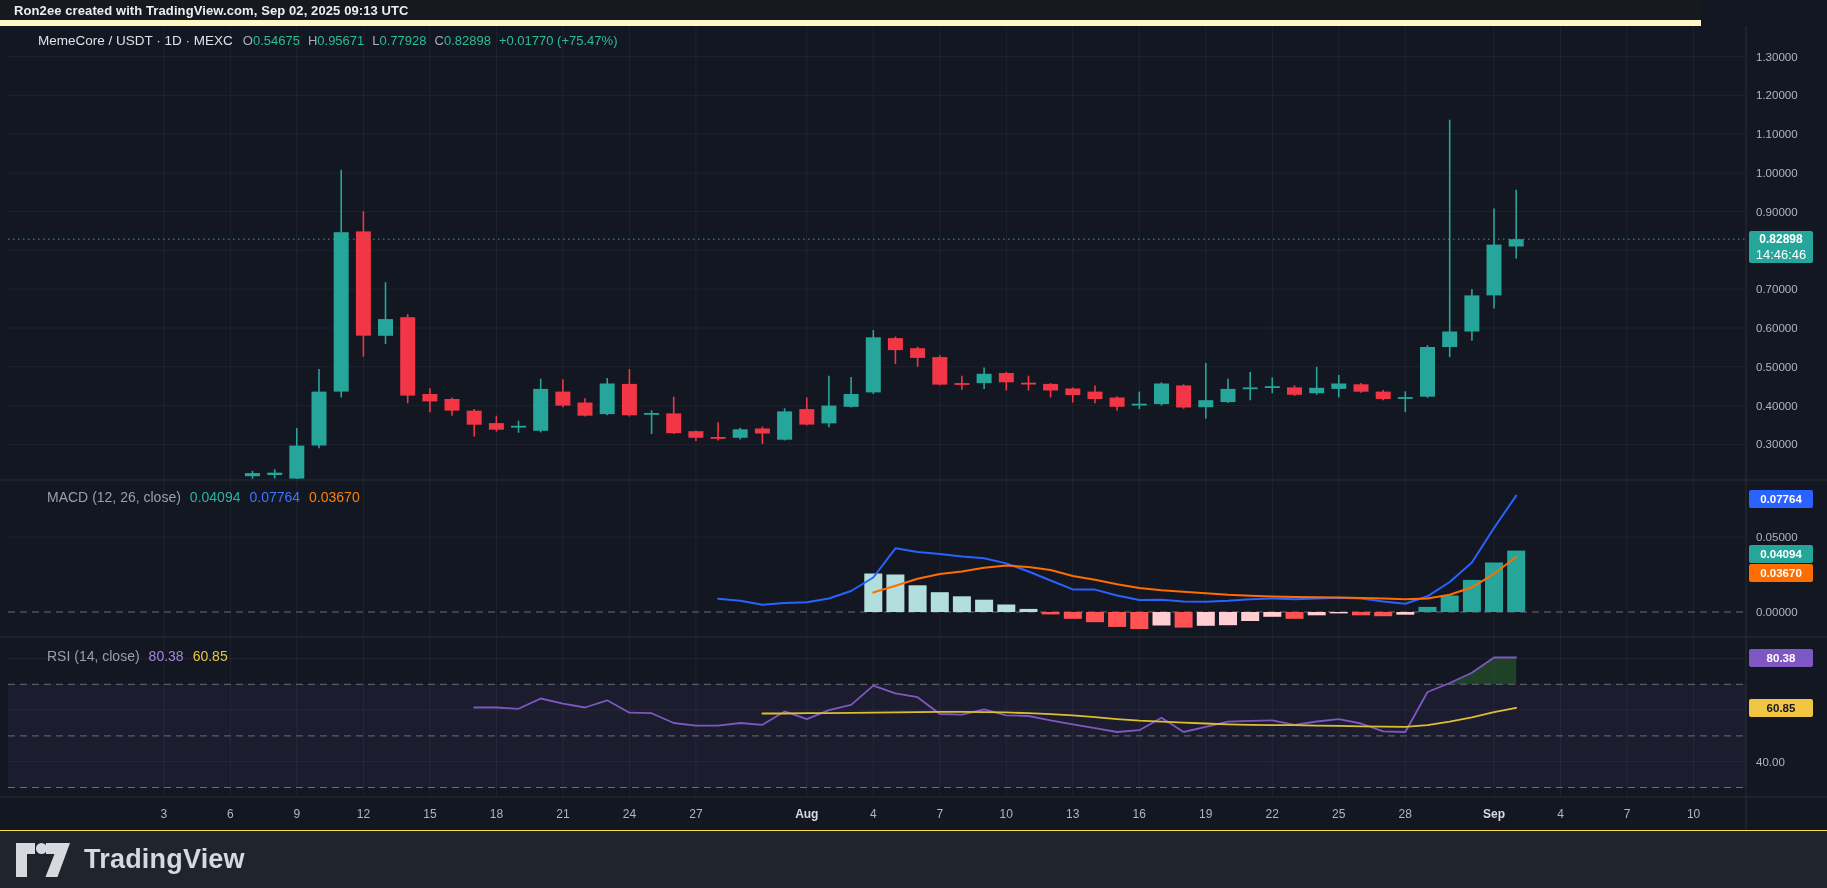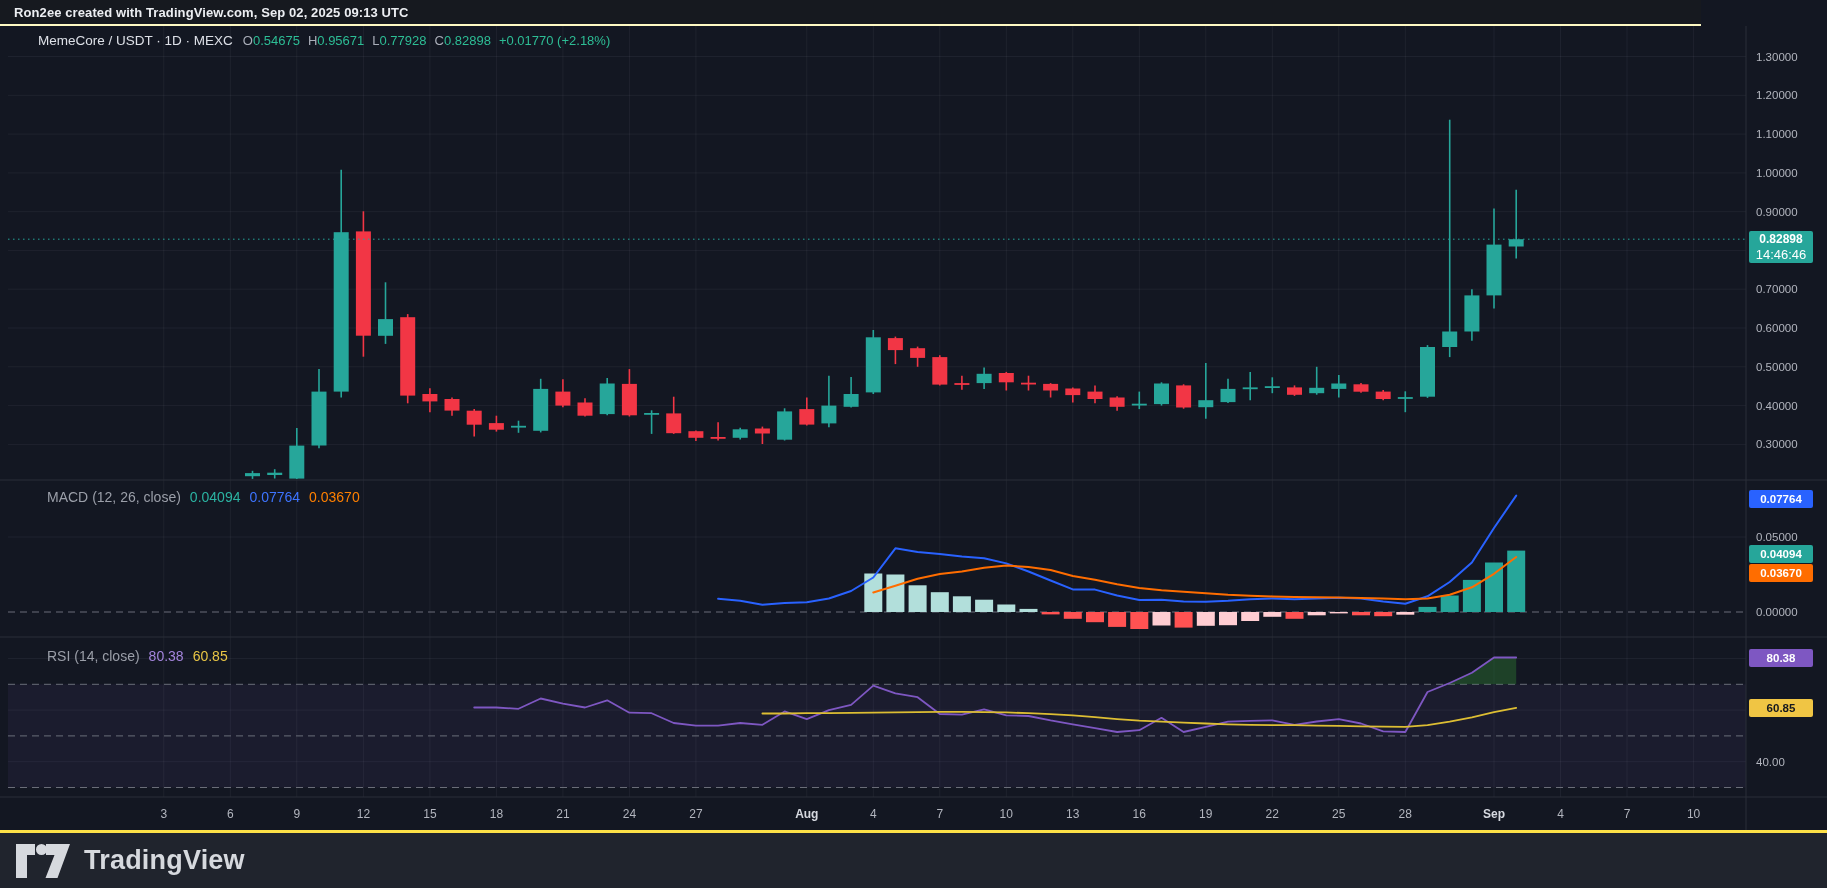--- a/index.html
+++ b/index.html
@@ -1,21 +1,21 @@
 <!DOCTYPE html>
 <html><head>
 <meta charset="utf-8">
 <style>
   html,body{margin:0;padding:0;background:#0e1118;}
   *{box-sizing:border-box;}
   #stage{position:relative;width:1827px;height:888px;overflow:hidden;
          font-family:"Liberation Sans","DejaVu Sans",sans-serif;background:#131722;}
   
   #topbar{position:absolute;left:0;top:0;width:1701px;height:26px;background:#16191f;
-          border-bottom:2px solid #fef9c3;display:flex;align-items:center;}
+          border-bottom:6px solid #fef9c3;display:flex;align-items:center;}
   #topbar .note{color:#eceef2;font-size:13px;font-weight:bold;margin-left:14px;letter-spacing:.1px;}
   
   #chart-svg{position:absolute;left:0;top:0;width:1827px;height:888px;display:block;}
   
   .legend{position:absolute;white-space:nowrap;font-size:13px;}
   #symbol-legend{left:38px;top:33px;color:#d8dbe3;}
   #symbol-legend .title{font-size:13.5px;color:#dde0e7;margin-right:2px;}
   #symbol-legend .k{color:#a9adb8;margin-left:8px;}
   #symbol-legend .v{color:#2dbd95;}
   #symbol-legend .chg{color:#2dbd95;margin-left:8px;}
@@ -24,21 +24,21 @@
   #rsi-legend{left:47px;top:648px;}
   .ind-legend .val{margin-left:9px;}
   
   .badge{position:absolute;left:1749px;width:64px;text-align:center;color:#fff;
          font-size:11.5px;border-radius:2px;line-height:18px;height:18px;}
   #price-badge{top:231px;height:32px;line-height:15px;padding-top:1px;background:#26a69a;}
   #price-badge .p{font-weight:bold;font-size:12px;}
   #price-badge .cd{font-size:13px;}
   
   #bottombar{position:absolute;left:0;top:830px;width:1827px;height:58px;background:#20242d;
-             border-top:3px solid #fde047;display:flex;align-items:center;}
+             border-top:1px solid #fde047;display:flex;align-items:center;}
   #tv-logo{margin-left:16px;display:flex;align-items:center;}
   #brand-text{color:#d6d9de;font-size:27px;font-weight:bold;margin-left:10px;letter-spacing:.2px;}
 </style>
 </head>
 <body>
 
 <div id="stage">
 
   <svg id="chart-svg" viewBox="0 0 1827 888">
       <rect x="0" y="0" width="1827" height="888" fill="#131722"></rect>
@@ -277,21 +277,21 @@
       <text x="1560.5" y="818" fill="#b2b5be" font-size="12" text-anchor="middle" font-weight="400" font-family="Liberation Sans, DejaVu Sans, sans-serif">4</text>
       <text x="1627.0" y="818" fill="#b2b5be" font-size="12" text-anchor="middle" font-weight="400" font-family="Liberation Sans, DejaVu Sans, sans-serif">7</text>
       <text x="1693.6" y="818" fill="#b2b5be" font-size="12" text-anchor="middle" font-weight="400" font-family="Liberation Sans, DejaVu Sans, sans-serif">10</text>
     </svg>
 
   <div id="topbar">
     <span class="note">Ron2ee created with TradingView.com, Sep 02, 2025 09:13 UTC</span>
   </div>
 
   <div class="legend" id="symbol-legend">
-    <span class="title">MemeCore / USDT · 1D · MEXC</span><span id="ohlc-values"><span class="k">O</span><span class="v">0.54675</span><span class="k">H</span><span class="v">0.95671</span><span class="k">L</span><span class="v">0.77928</span><span class="k">C</span><span class="v">0.82898</span></span><span class="chg">+0.01770 (+2.18%)</span>
+    <span class="title">MemeCore / USDT · 1D · MEXC</span><span id="ohlc-values"><span class="k">O</span><span class="v">0.54675</span><span class="k">H</span><span class="v">0.95671</span><span class="k">L</span><span class="v">0.77928</span><span class="k">C</span><span class="v">0.82898</span></span><span class="chg">+0.01770 (+75.47%)</span>
   </div>
 
   <div class="legend ind-legend" id="macd-legend">
     <span>MACD</span>
     <span>(12, 26, close)</span><span id="macd-values"><span class="val" style="color: rgb(43, 179, 162);">0.04094</span><span class="val" style="color: rgb(61, 116, 255);">0.07764</span><span class="val" style="color: rgb(255, 128, 0);">0.03670</span></span>
   </div>
 
   <div class="legend ind-legend" id="rsi-legend">
     <span>RSI</span>
     <span>(14, close)</span><span id="rsi-values"><span class="val" style="color: rgb(164, 133, 221);">80.38</span><span class="val" style="color: rgb(232, 197, 69);">60.85</span></span>

